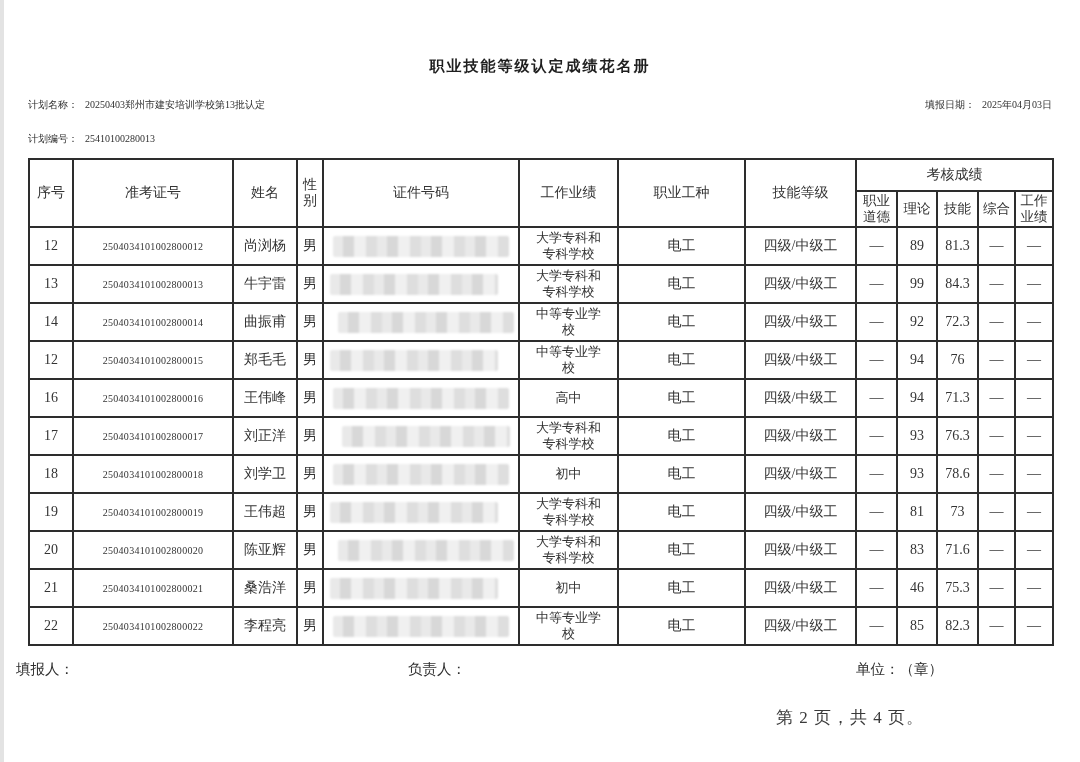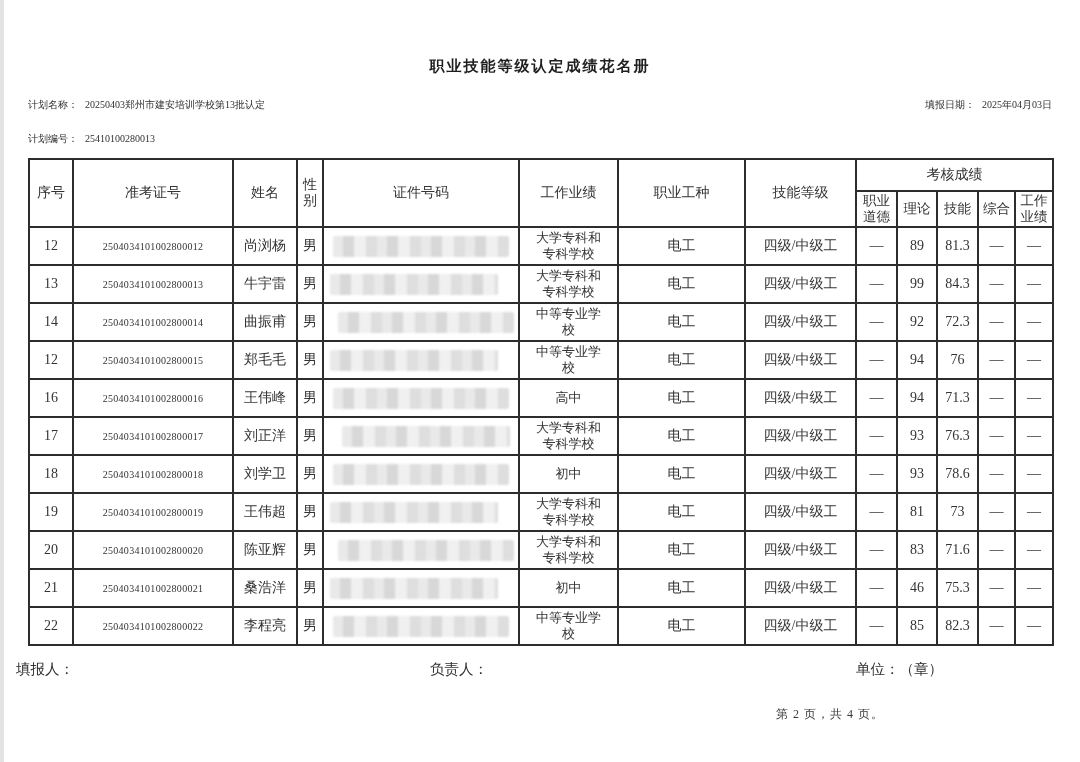--- a/index.html
+++ b/index.html
@@ -45,23 +45,23 @@
     width:176px; height:21px; margin:0 auto; border-radius:2px;
     background:repeating-linear-gradient(90deg,
       #e9e9e9 0 10px, #d8d8d8 10px 21px, #f0f0f0 21px 33px, #dedede 33px 44px);
     filter:blur(1.3px);
   }
   tbody tr:nth-child(2n) .redact { transform:translateX(-7px); width:168px; }
   tbody tr:nth-child(3n) .redact { transform:translateX(5px); }
 
   .doc-footer { position:relative; height:104px; font-size:14.5px; color:#2f2f2f; }
   .f-filler  { position:absolute; left:16px;  top:14px; }
-  .f-manager { position:absolute; left:430px; top:14px; }
+  .f-manager { position:absolute; left:408px; top:14px; }
   .f-unit    { position:absolute; left:856px; top:14px; }
-  .f-page    { position:absolute; left:776px; top:60px; font-size:12px; letter-spacing:1px; color:#3a3a3a; }
+  .f-page    { position:absolute; left:776px; top:60px; font-size:17px; letter-spacing:1px; color:#3a3a3a; }
 </style>
 </head>
 <body>
 
 <div class="edge-strip"></div>
 
 <h1 class="doc-title">职业技能等级认定成绩花名册</h1>
 
 <div class="info-row info-row-1">
   <div>

